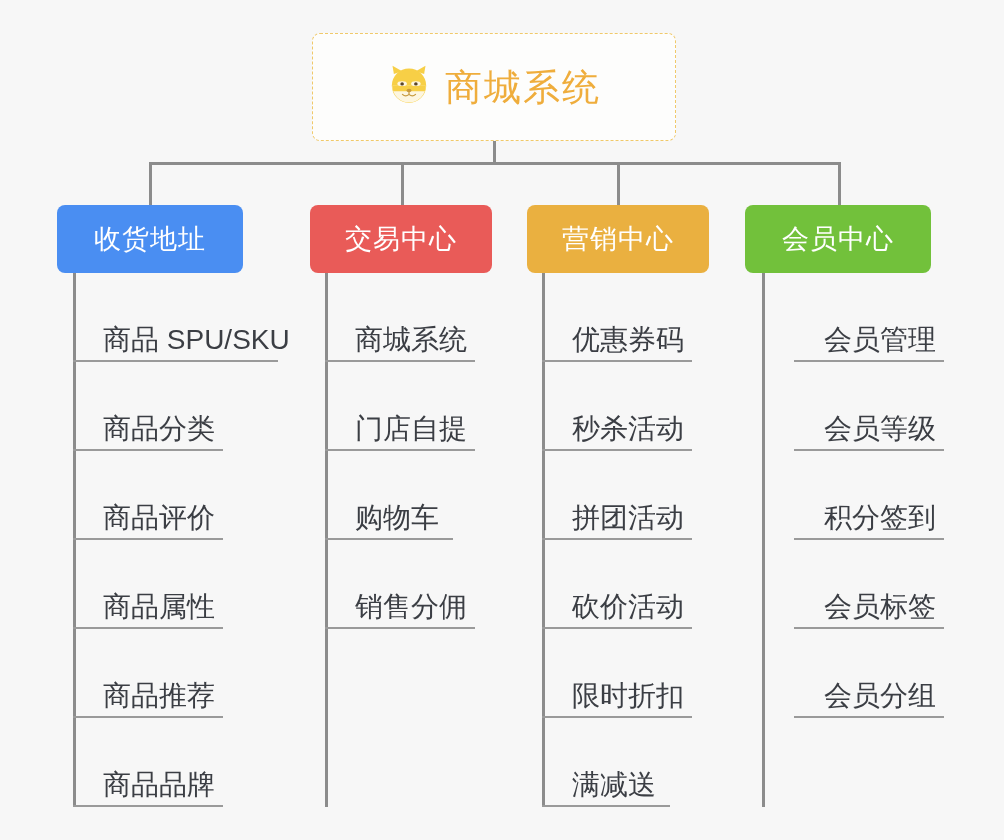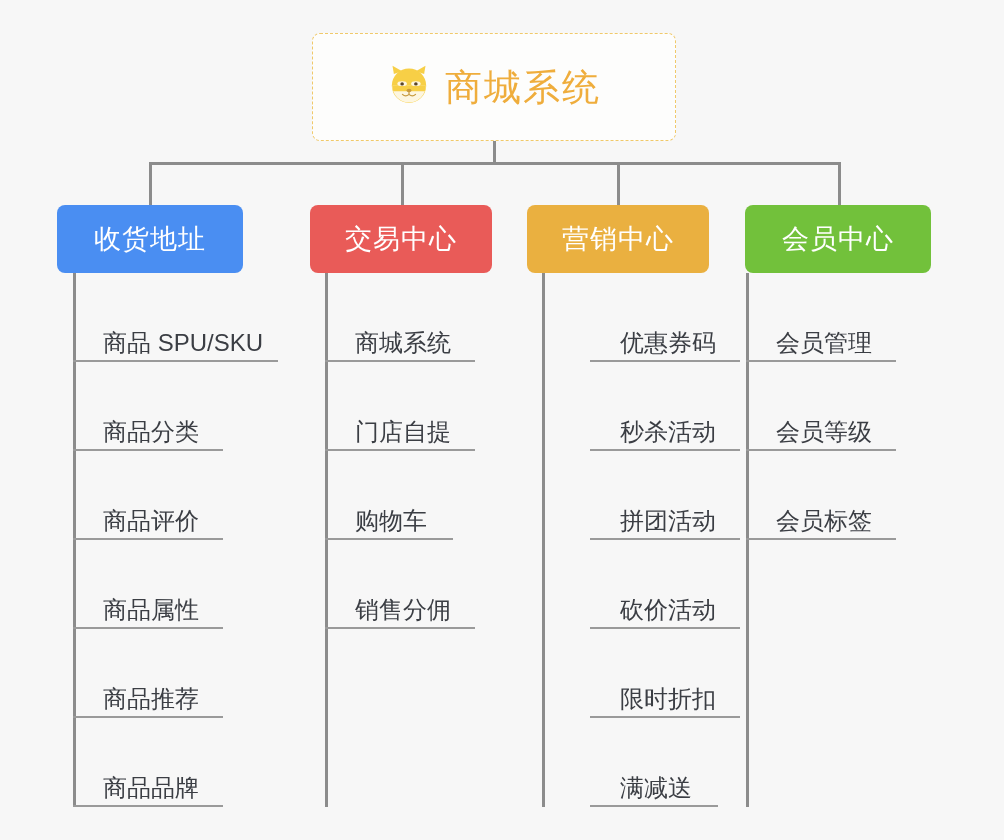--- a/index.html
+++ b/index.html
@@ -85,21 +85,21 @@
   .leaf-item {
     position: relative;
     height: 89px;
     box-sizing: border-box;
     display: flex;
     align-items: flex-end;
     padding-left: 30px;
     padding-bottom: 6px;
   }
   .leaf-label {
-    font-size: 24px;
+    font-size: 28px;
     color: #3b3e44;
     line-height: 1.1;
     white-space: nowrap;
   }
   .leaf-underline {
     position: absolute;
     left: 0;
     bottom: 0;
     height: 2px;
     background: #9a9a9a;
@@ -202,21 +202,21 @@
     <div class="leaf-item">
       <span class="leaf-label">购物车</span>
       <span class="leaf-underline" style="width:128px;"></span>
     </div>
     <div class="leaf-item">
       <span class="leaf-label">销售分佣</span>
       <span class="leaf-underline" style="width:150px;"></span>
     </div>
   </div>
 
-  <div class="leaf-col" style="left:542px;padding-left:48px;">
+  <div class="leaf-col" style="left:542px;">
     <div class="leaf-spine" style="height:534px;"></div>
     <div class="leaf-item">
       <span class="leaf-label">优惠券码</span>
       <span class="leaf-underline" style="width:150px;"></span>
     </div>
     <div class="leaf-item">
       <span class="leaf-label">秒杀活动</span>
       <span class="leaf-underline" style="width:150px;"></span>
     </div>
     <div class="leaf-item">
@@ -230,29 +230,37 @@
     <div class="leaf-item">
       <span class="leaf-label">限时折扣</span>
       <span class="leaf-underline" style="width:150px;"></span>
     </div>
     <div class="leaf-item">
       <span class="leaf-label">满减送</span>
       <span class="leaf-underline" style="width:128px;"></span>
     </div>
   </div>
 
-  <div class="leaf-col" style="left:746px;">
+  <div class="leaf-col" style="left:762px;padding-left:32px;">
     <div class="leaf-spine" style="height:534px;"></div>
     <div class="leaf-item">
       <span class="leaf-label">会员管理</span>
       <span class="leaf-underline" style="width:150px;"></span>
     </div>
     <div class="leaf-item">
       <span class="leaf-label">会员等级</span>
       <span class="leaf-underline" style="width:150px;"></span>
     </div>
     <div class="leaf-item">
+      <span class="leaf-label">积分签到</span>
+      <span class="leaf-underline" style="width:150px;"></span>
+    </div>
+    <div class="leaf-item">
       <span class="leaf-label">会员标签</span>
       <span class="leaf-underline" style="width:150px;"></span>
     </div>
+    <div class="leaf-item">
+      <span class="leaf-label">会员分组</span>
+      <span class="leaf-underline" style="width:150px;"></span>
+    </div>
   </div>
 
 </div>
 
 </body></html>

